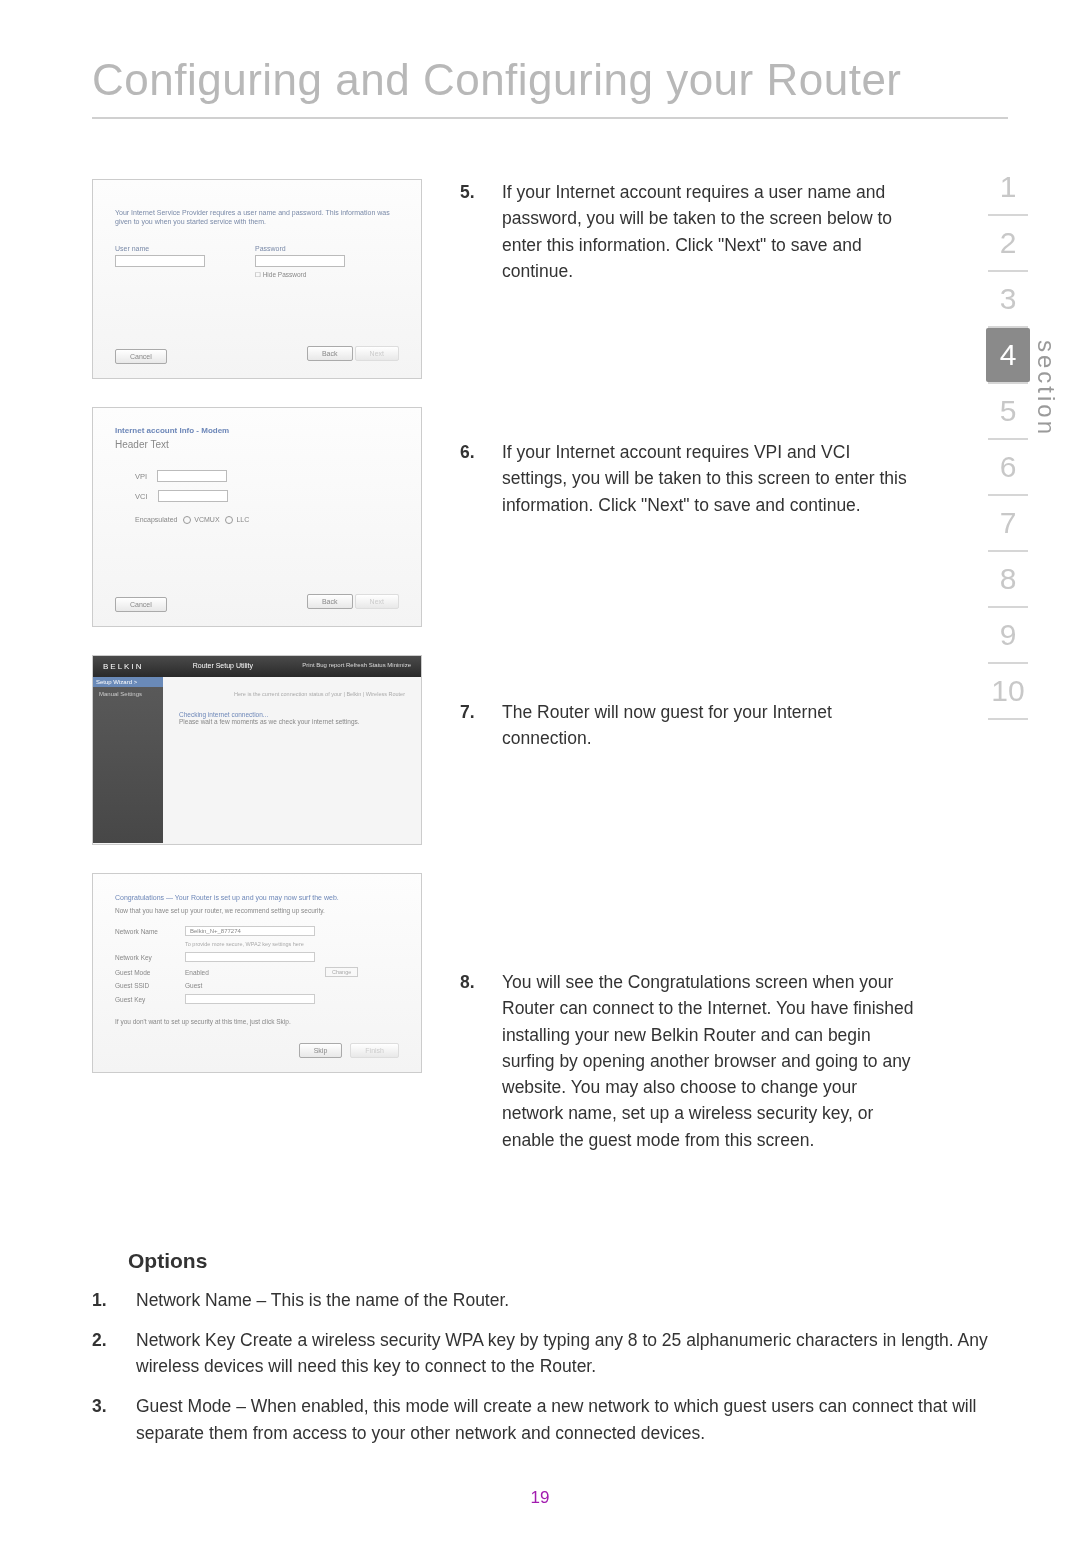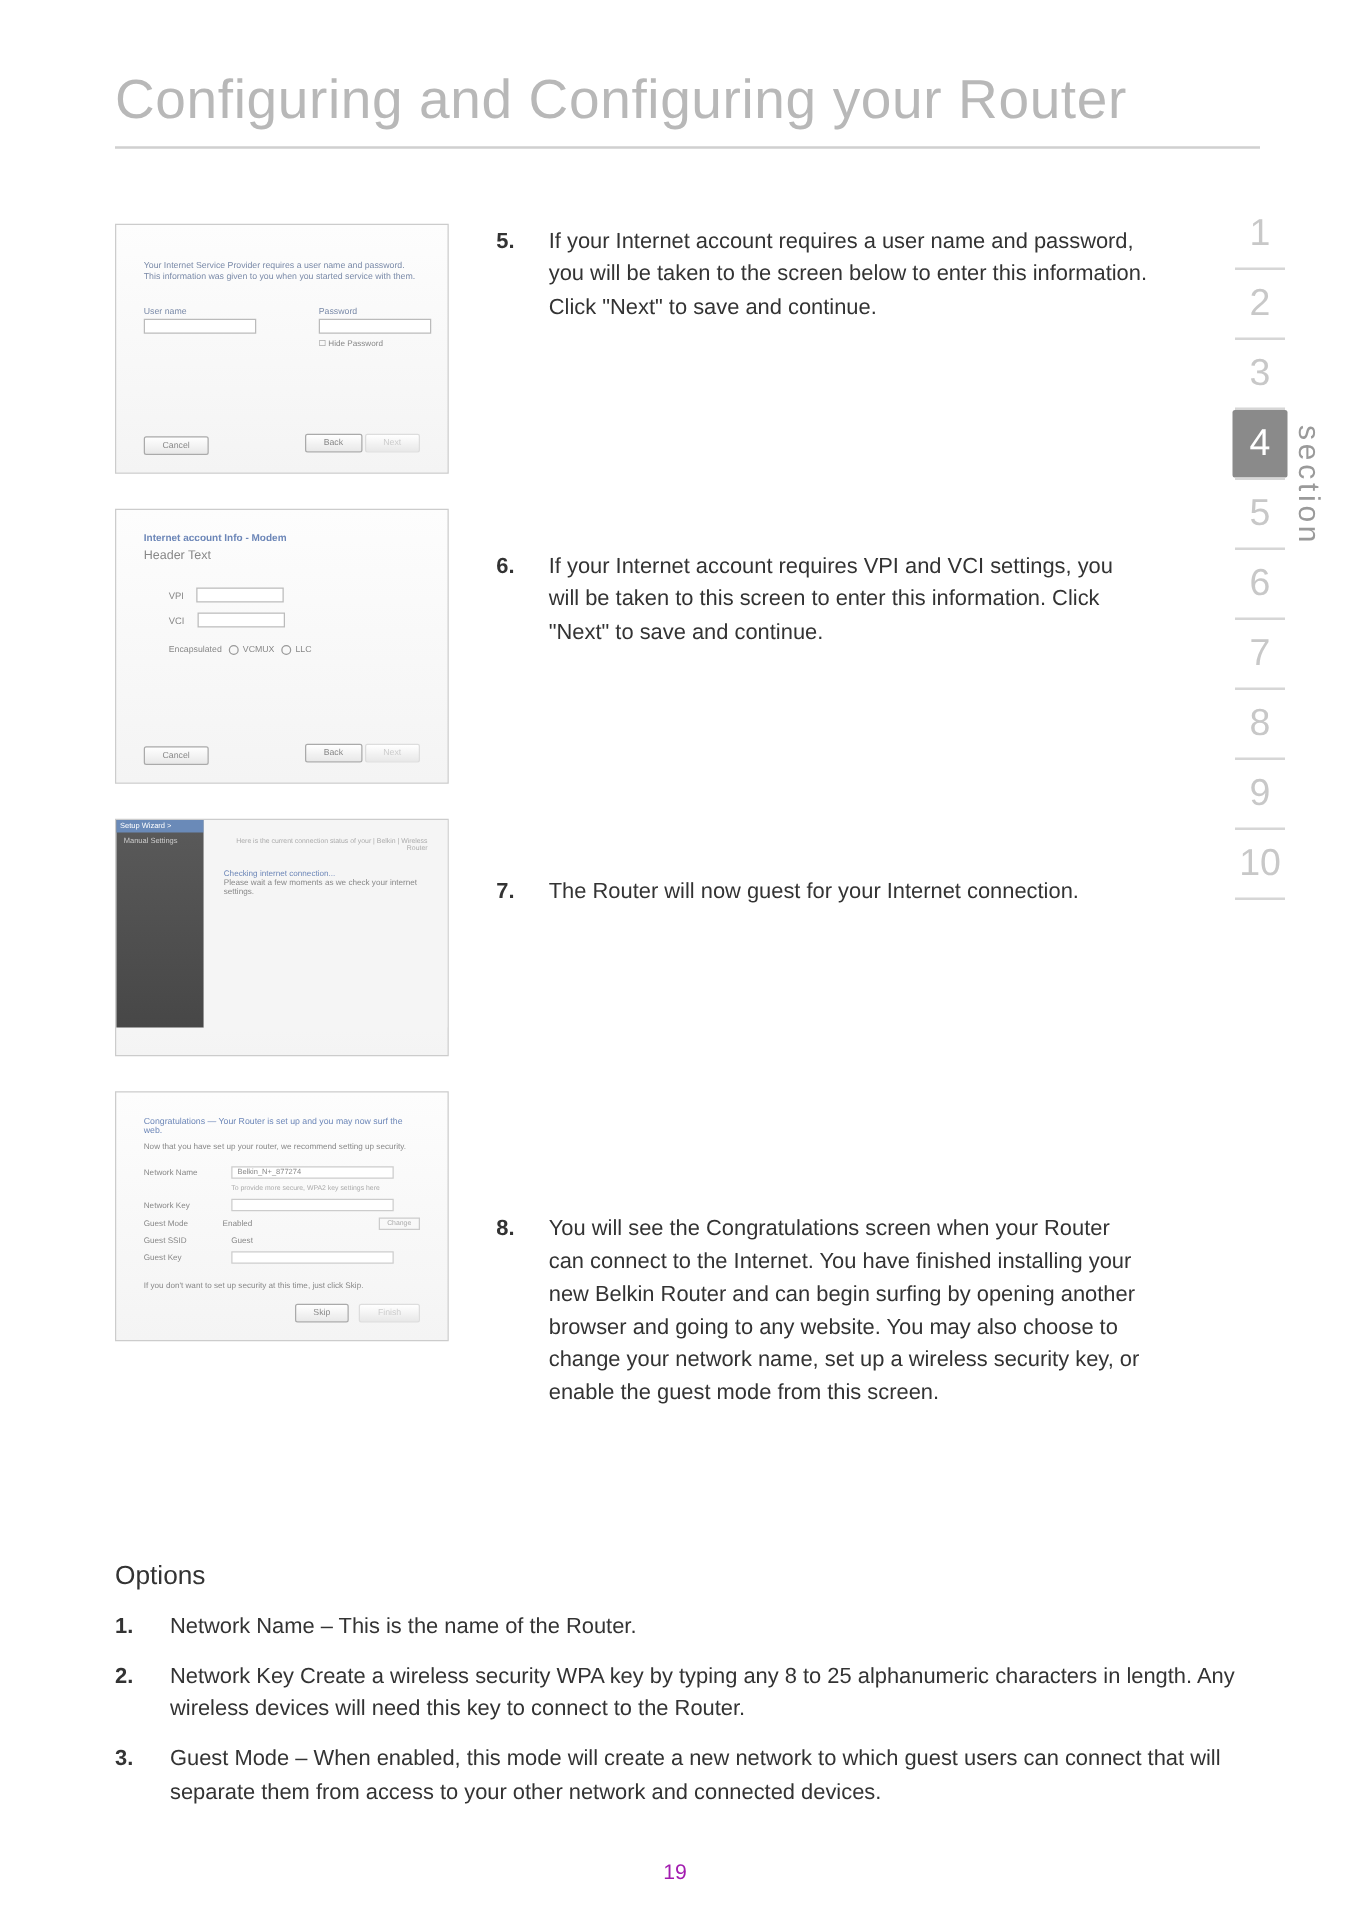--- a/index.html
+++ b/index.html
@@ -23,21 +23,21 @@
     height: 2px;
     background: #d0d0d0;
     width: 100%;
     margin-bottom: 60px;
   }
   .content-grid {
     display: flex;
     gap: 30px;
     position: relative;
   }
-  .left-col { width: 267px; flex-shrink: 0; }
+  .left-col { width: 330px; flex-shrink: 0; }
   .right-col { flex: 1; padding-right: 90px; padding-left: 8px; }
   
   .section-nav {
     position: absolute;
     right: 38px;
     top: 160px;
     width: 68px;
     text-align: center;
   }
   .section-nav .label {
@@ -113,21 +113,21 @@
   .shot4 { height: 200px; padding: 20px 22px 40px; }
   .shot4 .l1 { color:#6d87b8; font-size:7px; margin-bottom:6px;}
   .shot4 .l2 { color:#888; font-size:6.5px; margin-bottom:12px;}
   .shot4 .frow { display:flex; gap:10px; font-size:6.5px; color:#888; align-items:center; margin:5px 0;}
   .shot4 .flab { width:60px;}
   .shot4 .fval { border:1px solid #ccc; background:#fff; padding:1px 4px; width:130px; height:10px; font-size:6px; color:#888;}
   .shot4 .chip { border:1px solid #ccc; font-size:5.5px; padding:1px 6px; color:#aaa;}
   .shot4 .note { color:#888; font-size:6.5px; margin-top:14px;}
   
   .options { margin-top: 6px; font-size: 17.5px; line-height:1.5;}
-  .options h3 { font-size: 21px; font-weight:normal; margin-bottom: 10px;}
+  .options h3 { font-size: 21px; font-weight:bold; margin-bottom: 10px; margin-left: 36px;}
   .options .orow { display:flex; gap:20px; margin-bottom:14px;}
   .options .on { font-weight:bold; width:24px; flex-shrink:0;}
   .page-num { text-align:center; font-size:17px; color:#a21caf; position:absolute; bottom:34px; left:0; right:0;}
 </style>
 </head>
 <body>
 
 <h1 class="page-title">Configuring and Configuring your Router</h1>
 <div class="title-underline"></div>
 
@@ -199,20 +199,25 @@
       <div class="btnrow">
         <span class="btn">Cancel</span>
         <span>
           <span class="btn">Back</span>
           <span class="btn ghost">Next</span>
         </span>
       </div>
     </div>
 
     <div class="shot shot3">
+      <div class="bar">
+        <span>BELKIN</span>
+        <span style="letter-spacing:0;font-size:7px;">Router Setup Utility</span>
+        <span class="tool">Print   Bug report   Refresh Status   Minimize</span>
+      </div>
       <div class="body">
         <div class="side">
           <div style="background:#6a8ab8;color:#fff;padding:2px 3px;margin:-6px -6px 4px -6px;">Setup Wizard  &gt;</div>
           <div>Manual Settings</div>
         </div>
         <div class="main">
           <div class="crumbs">Here is the current connection status of your | Belkin | Wireless Router</div>
           <div style="color:#6d87b8;">Checking internet connection...</div>
           <div>Please wait a few moments as we check your internet settings.</div>
         </div>

